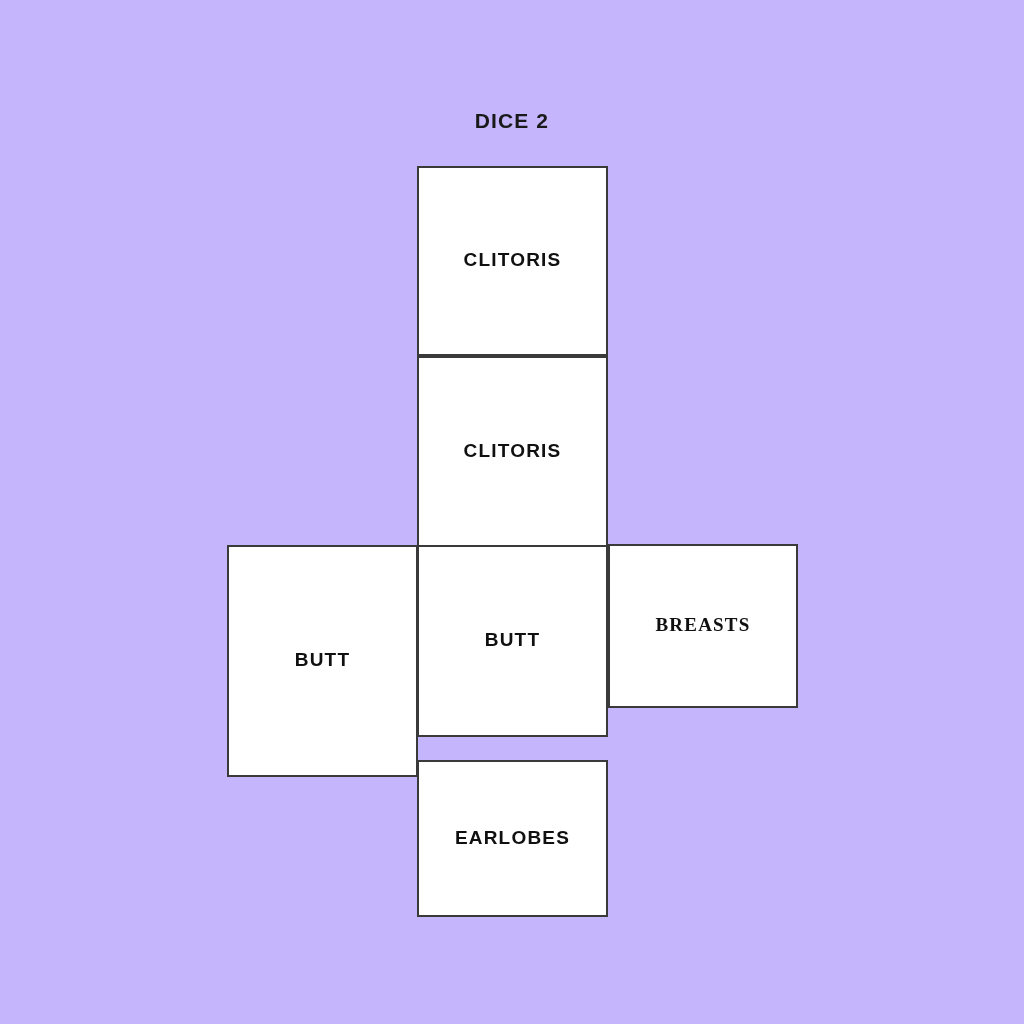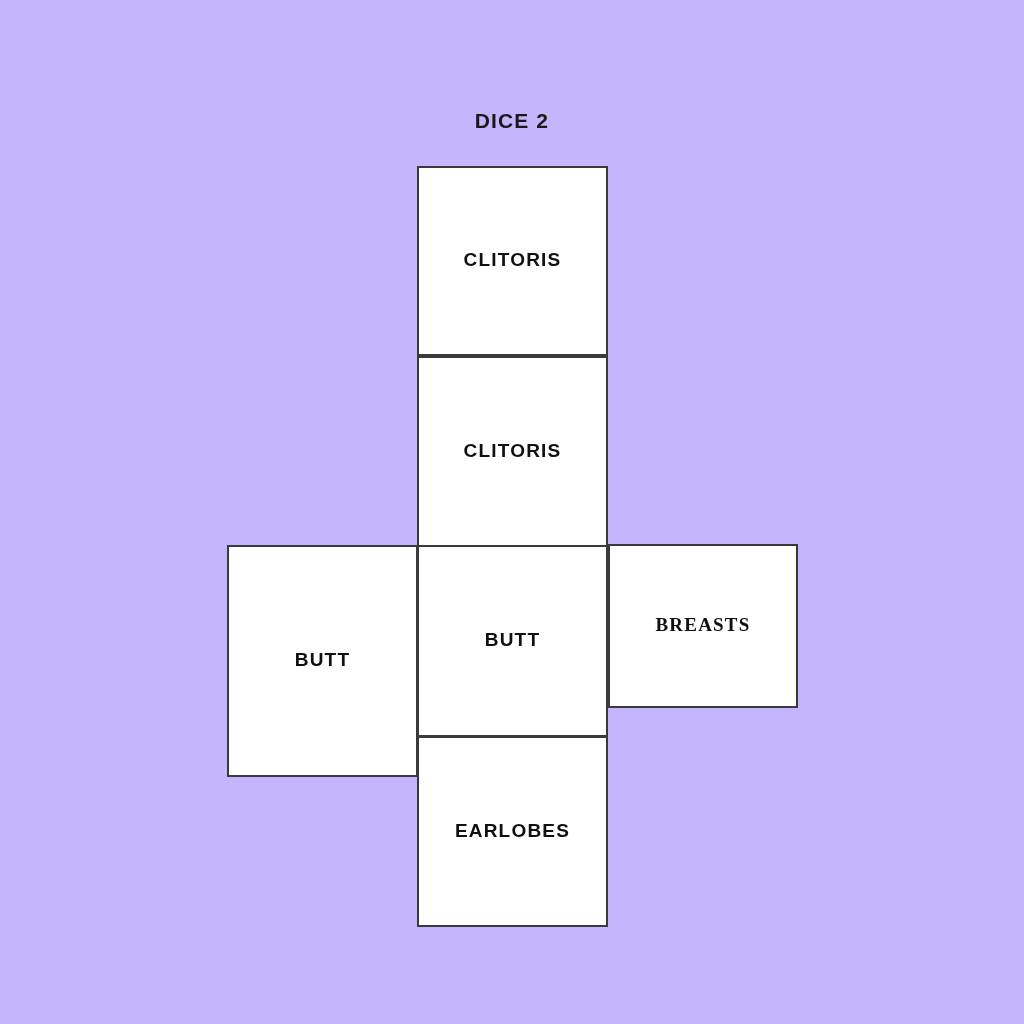--- a/index.html
+++ b/index.html
@@ -60,21 +60,21 @@
   }
 
   
   
 
   .face-top      { left: 190px; top: 0px;   width: 191px; height: 190px; }
   .face-upper    { left: 190px; top: 190px; width: 191px; height: 191px; }
   .face-left     { left: 0px;   top: 379px; width: 191px; height: 232px; }
   .face-center   { left: 190px; top: 379px; width: 191px; height: 192px; }
   .face-right    { left: 381px; top: 378px; width: 190px; height: 164px; font-family: Liberation Serif, serif; }
-  .face-bottom   { left: 190px; top: 570px; width: 191px; height: 191px; }
+  .face-bottom   { left: 190px; top: 594px; width: 191px; height: 157px; }
 
   .face-label {
     font-size: 19px;
     font-weight: bold;
     letter-spacing: 1.2px;
     color: #101010;
     text-align: center;
     white-space: nowrap;
     position: relative;
     top: -1px;

